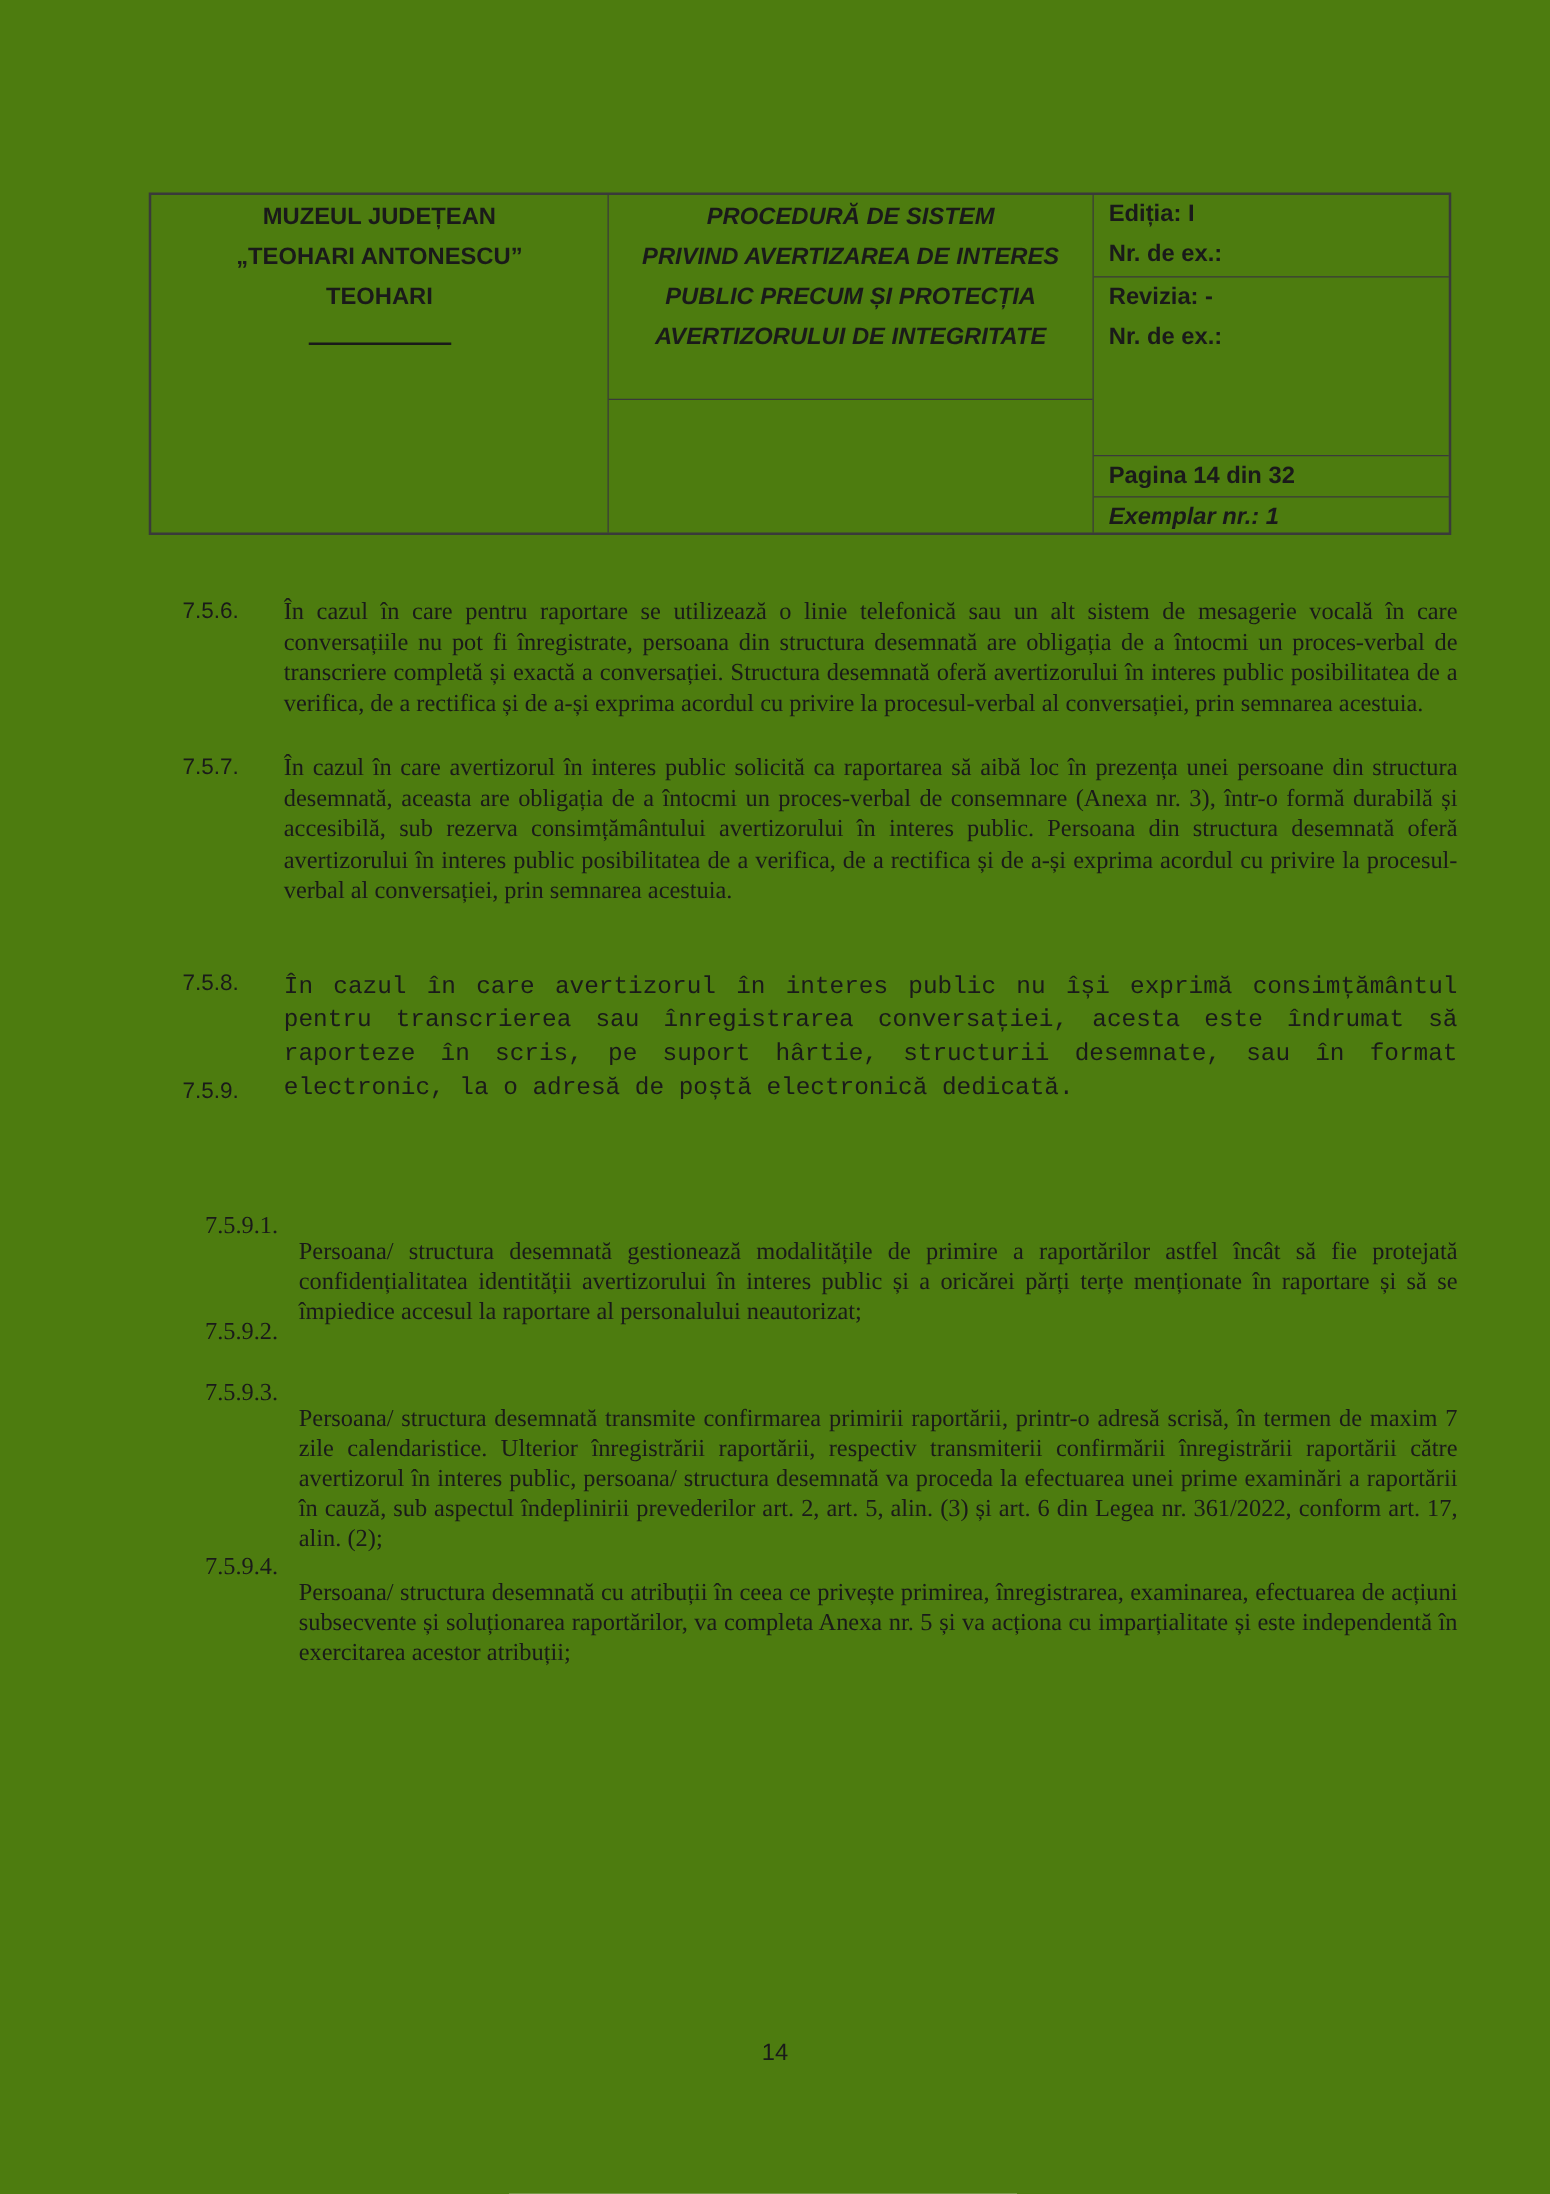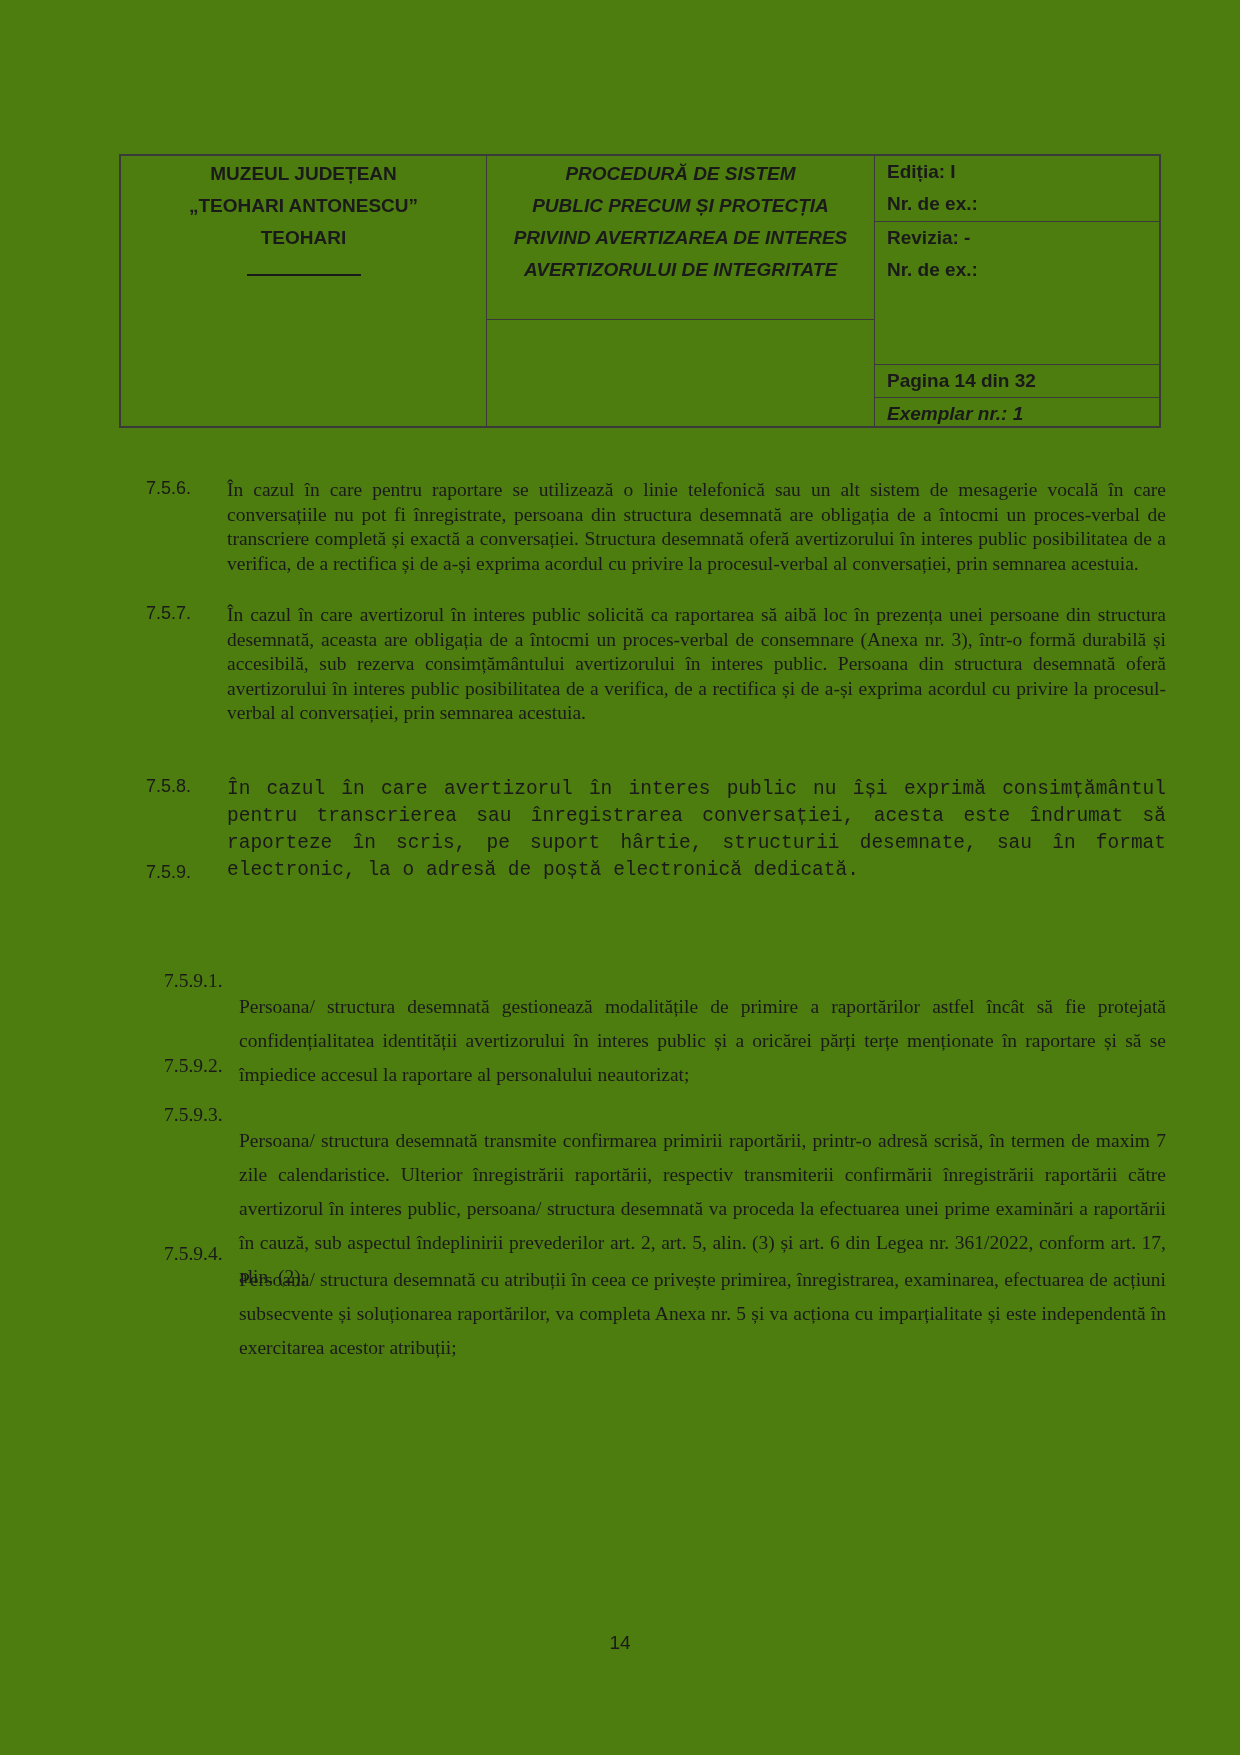--- a/index.html
+++ b/index.html
@@ -26,21 +26,21 @@
 
   
   .body { position: absolute; left: 0; top: 0; width: 1240px;
           font-family: "Liberation Serif", serif; font-size: 19.5px; color: #1a1a1a; }
   .item { position: absolute; left: 146px; width: 1020px; }
   .num { position: absolute; left: 0; top: 0; font-family: "Liberation Sans", sans-serif; font-size: 18px; }
   .txt { margin-left: 81px; line-height: 24.6px; text-align: justify; }
   .txt p { margin: 0; }
   .sub { position: absolute; left: 164px; width: 1002px; }
   .sub .num { font-family: "Liberation Serif", serif; font-size: 19.5px; }
-  .sub .txt2 { margin-left: 75px; line-height: 34px; text-align: justify; }
+  .sub .txt2 { margin-left: 75px; line-height: 24px; text-align: justify; }
   .email { text-decoration: underline; color: #1a1a1a; }
 
   .footer-num { position: absolute; left: 0; width: 1240px; top: 1632px; text-align: center;
                 font-family: "Liberation Sans", sans-serif; font-size: 19px; }
 </style>
 </head>
 <body>
 
 <div class="page">
 
@@ -49,22 +49,22 @@
       <div class="lines">
         <div class="line">MUZEUL JUDEȚEAN</div>
         <div class="line">„TEOHARI ANTONESCU”</div>
         <div class="line">TEOHARI</div>
         <div class="line"><span class="underline-bar"></span></div>
       </div>
     </div>
     <div class="col2">
       <div class="lines">
         <div class="line">PROCEDURĂ DE SISTEM</div>
+        <div class="line">PRIVIND AVERTIZAREA DE INTERES</div>
         <div class="line">PUBLIC PRECUM ȘI PROTECȚIA</div>
-        <div class="line">PRIVIND AVERTIZAREA DE INTERES</div>
         <div class="line">AVERTIZORULUI DE INTEGRITATE</div>
       </div>
       <div class="col2-div"></div>
     </div>
     <div class="col3">
       <div class="cell3 c3a">
         <div class="line">Ediția: I</div>
         <div class="line">Nr. de ex.:</div>
       </div>
       <div class="cell3 c3b">

